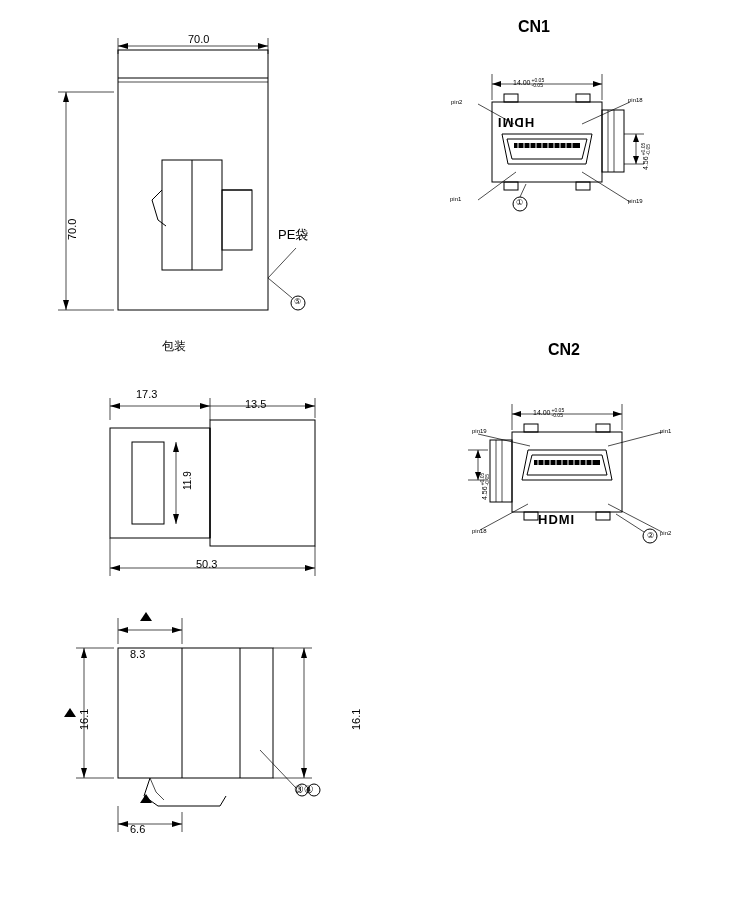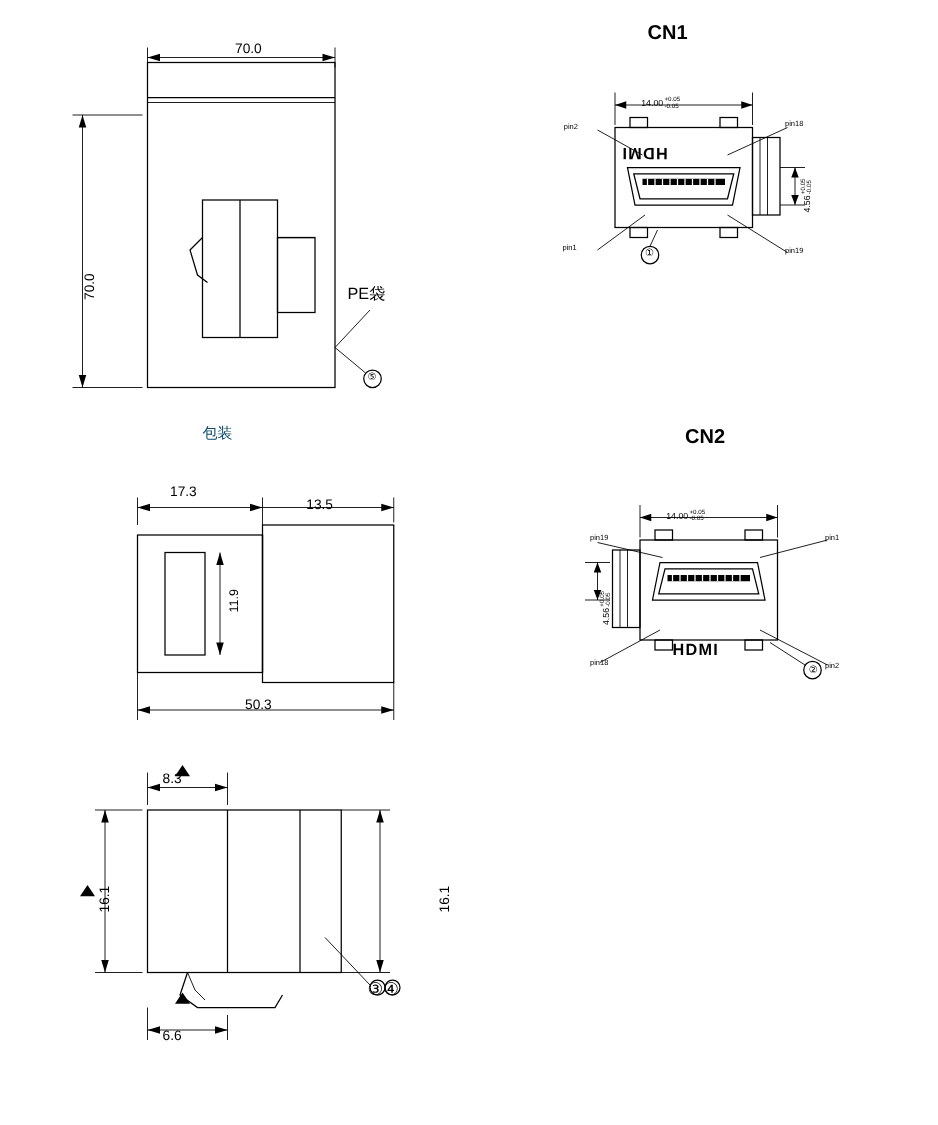--- a/index.html
+++ b/index.html
@@ -4,21 +4,21 @@
 <style>
   html,body{margin:0;padding:0;background:#ffffff;}
   body{width:750px;height:900px;position:relative;overflow:hidden;
        font-family:"Liberation Sans", sans-serif;color:#000;}
   .sheet{position:absolute;left:0;top:0;width:750px;height:900px;}
   .abs{position:absolute;}
   .lbl{position:absolute;font-size:11px;color:#000;white-space:nowrap;}
   .lbl.xs{font-size:7px;}
   .lbl.tiny{font-size:6px;}
   .title{position:absolute;font-size:16px;font-weight:bold;color:#000;}
-  .cap{position:absolute;font-size:12px;color:#0c4a6e;}
+  .cap{position:absolute;font-size:12px;color:#000000;}
   .vert{transform:rotate(-90deg);transform-origin:left top;}
   svg{display:block;}
   .ln{stroke:#000;stroke-width:1;fill:none;}
   .lnthin{stroke:#000;stroke-width:0.7;fill:none;}
   .dim{stroke:#000;stroke-width:0.7;fill:none;}
   .fillblk{fill:#000;stroke:none;}
   .nofill{fill:none;stroke:#000;stroke-width:1;}
 </style>
 </head>
 <body>
@@ -127,25 +127,25 @@
     <line class="dim" x1="233" y1="48" x2="272" y2="48"></line>
     <line class="dim" x1="233" y1="178" x2="272" y2="178"></line>
     <line class="dim" x1="264" y1="48" x2="264" y2="178"></line>
     <polygon class="fillblk" points="264,48 261,58 267,58"></polygon>
     <polygon class="fillblk" points="264,178 261,168 267,168"></polygon>
 
     <line class="lnthin" x1="220" y1="150" x2="256" y2="188"></line>
     <circle class="nofill" cx="262" cy="190" r="6"></circle>
     <circle class="nofill" cx="274" cy="190" r="6"></circle>
   </svg>
-  <div class="lbl" style="left:130px;top:617px;">8.3</div>
+  <div class="lbl" style="left:130px;top:648px;">8.3</div>
   <div class="lbl" style="left:130px;top:823px;">6.6</div>
   <div class="lbl vert" style="left:78px;top:730px;">16.1</div>
   <div class="lbl vert" style="left:350px;top:730px;">16.1</div>
-  <div class="lbl" style="left:294px;top:783px;font-size:14px;">③④</div>
+  <div class="lbl" style="left:294px;top:783px;font-size:11px;">③④</div>
 
   <div class="title" style="left:518px;top:18px;">CN1</div>
   <svg class="abs" style="left:430px;top:60px;" width="300" height="180">
 
     <rect class="nofill" x="62" y="42" width="110" height="80"></rect>
 
     <rect class="nofill" x="74" y="34" width="14" height="8"></rect>
     <rect class="nofill" x="146" y="34" width="14" height="8"></rect>
     <rect class="nofill" x="74" y="122" width="14" height="8"></rect>
     <rect class="nofill" x="146" y="122" width="14" height="8"></rect>

